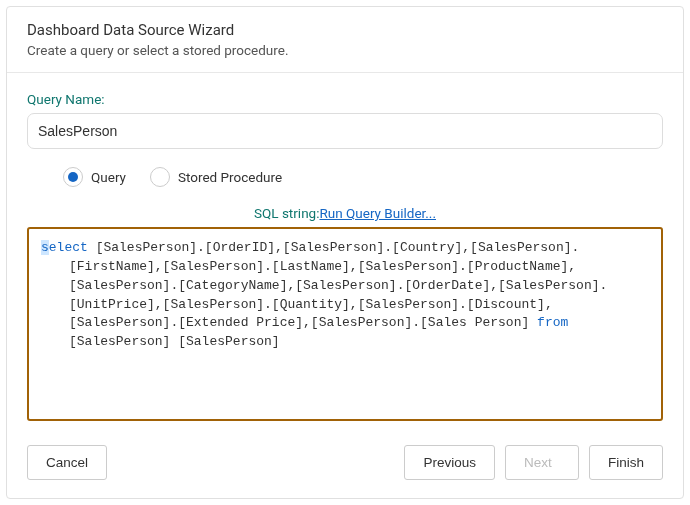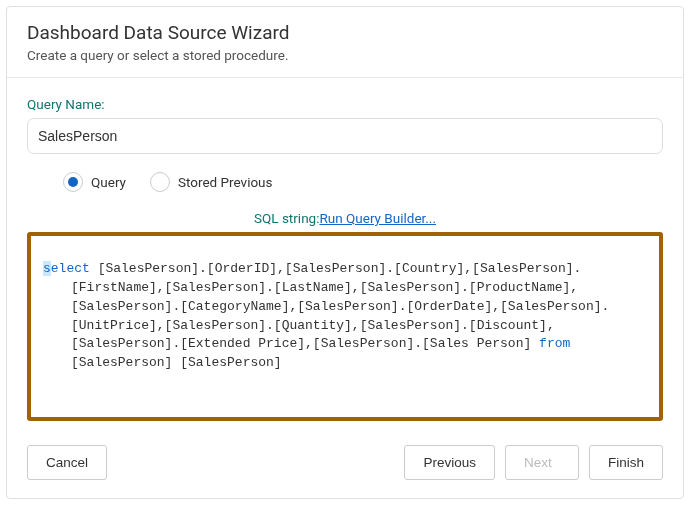--- a/index.html
+++ b/index.html
@@ -15,21 +15,21 @@
       border-radius: 4px;
       height: 493px;
       display: flex;
       flex-direction: column;
     }
     .wizard-header {
       padding: 14px 20px 14px 20px;
       border-bottom: 1px solid #e8e8e8;
     }
     .wizard-title {
-      font-size: 19px;
+      font-size: 15px;
       font-weight: 400;
       color: #333;
       margin-bottom: 3px;
     }
     .wizard-subtitle {
       font-size: 13.5px;
       color: #555;
     }
     .wizard-body {
       padding: 18px 20px 10px 20px;
@@ -90,23 +90,23 @@
       align-items: baseline;
       margin-bottom: 6px;
     }
     .link {
       color: #1566c4;
       text-decoration: underline;
       font-size: 13.5px;
       cursor: pointer;
     }
     .sql-box {
-      border: 4px solid #a16207;
+      border: 2px solid #a16207;
       border-radius: 3px;
-      padding: 24px 12px;
+      padding: 10px 12px;
       font-family: "Consolas", "Courier New", monospace;
       font-size: 13px;
       line-height: 1.45;
       color: #333;
       flex: 1;
       overflow: auto;
       white-space: pre-wrap;
       word-break: break-word;
       text-indent: -28px;
       padding-left: 40px;
@@ -150,21 +150,21 @@
 
     <div class="radio-row">
       <div class="radio-option">
         <span class="radio-circle checked">
             <span class="radio-dot"></span>
           </span>
         <span>Query</span>
       </div>
       <div class="radio-option">
         <span class="radio-circle"></span>
-        <span>Stored Previous</span>
+        <span>Stored Procedure</span>
       </div>
     </div>
 
     <div class="sql-header-row">
       <span class="field-label" style="margin-bottom:0">SQL string:</span>
       <a class="link">Run Query Builder...</a>
     </div>
 
     <div class="sql-box"><span class="kw"><span class="cursor-sel">s</span><span>elect</span></span><span> [SalesPerson].[OrderID],[SalesPerson].[Country],[SalesPerson].[FirstName],[SalesPerson].[LastName],[SalesPerson].[ProductName],[SalesPerson].[CategoryName],[SalesPerson].[OrderDate],[SalesPerson].[UnitPrice],[SalesPerson].[Quantity],[SalesPerson].[Discount],[SalesPerson].[Extended Price],[SalesPerson].[Sales Person] </span><span class="kw">from</span><span> [SalesPerson] [SalesPerson]</span></div>
   </div>

